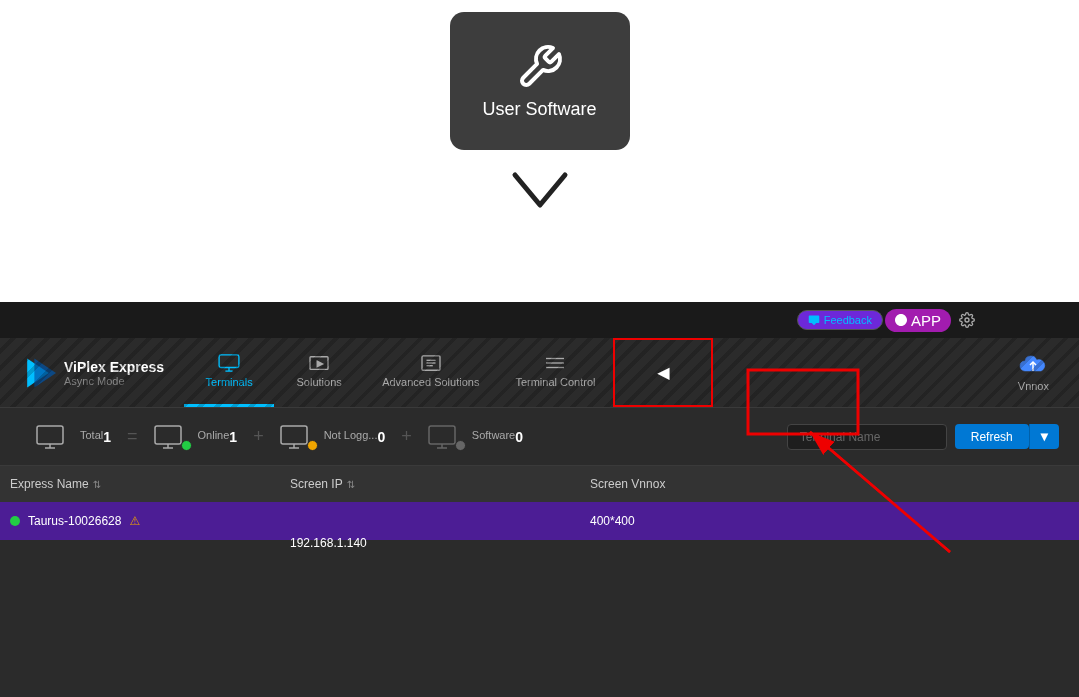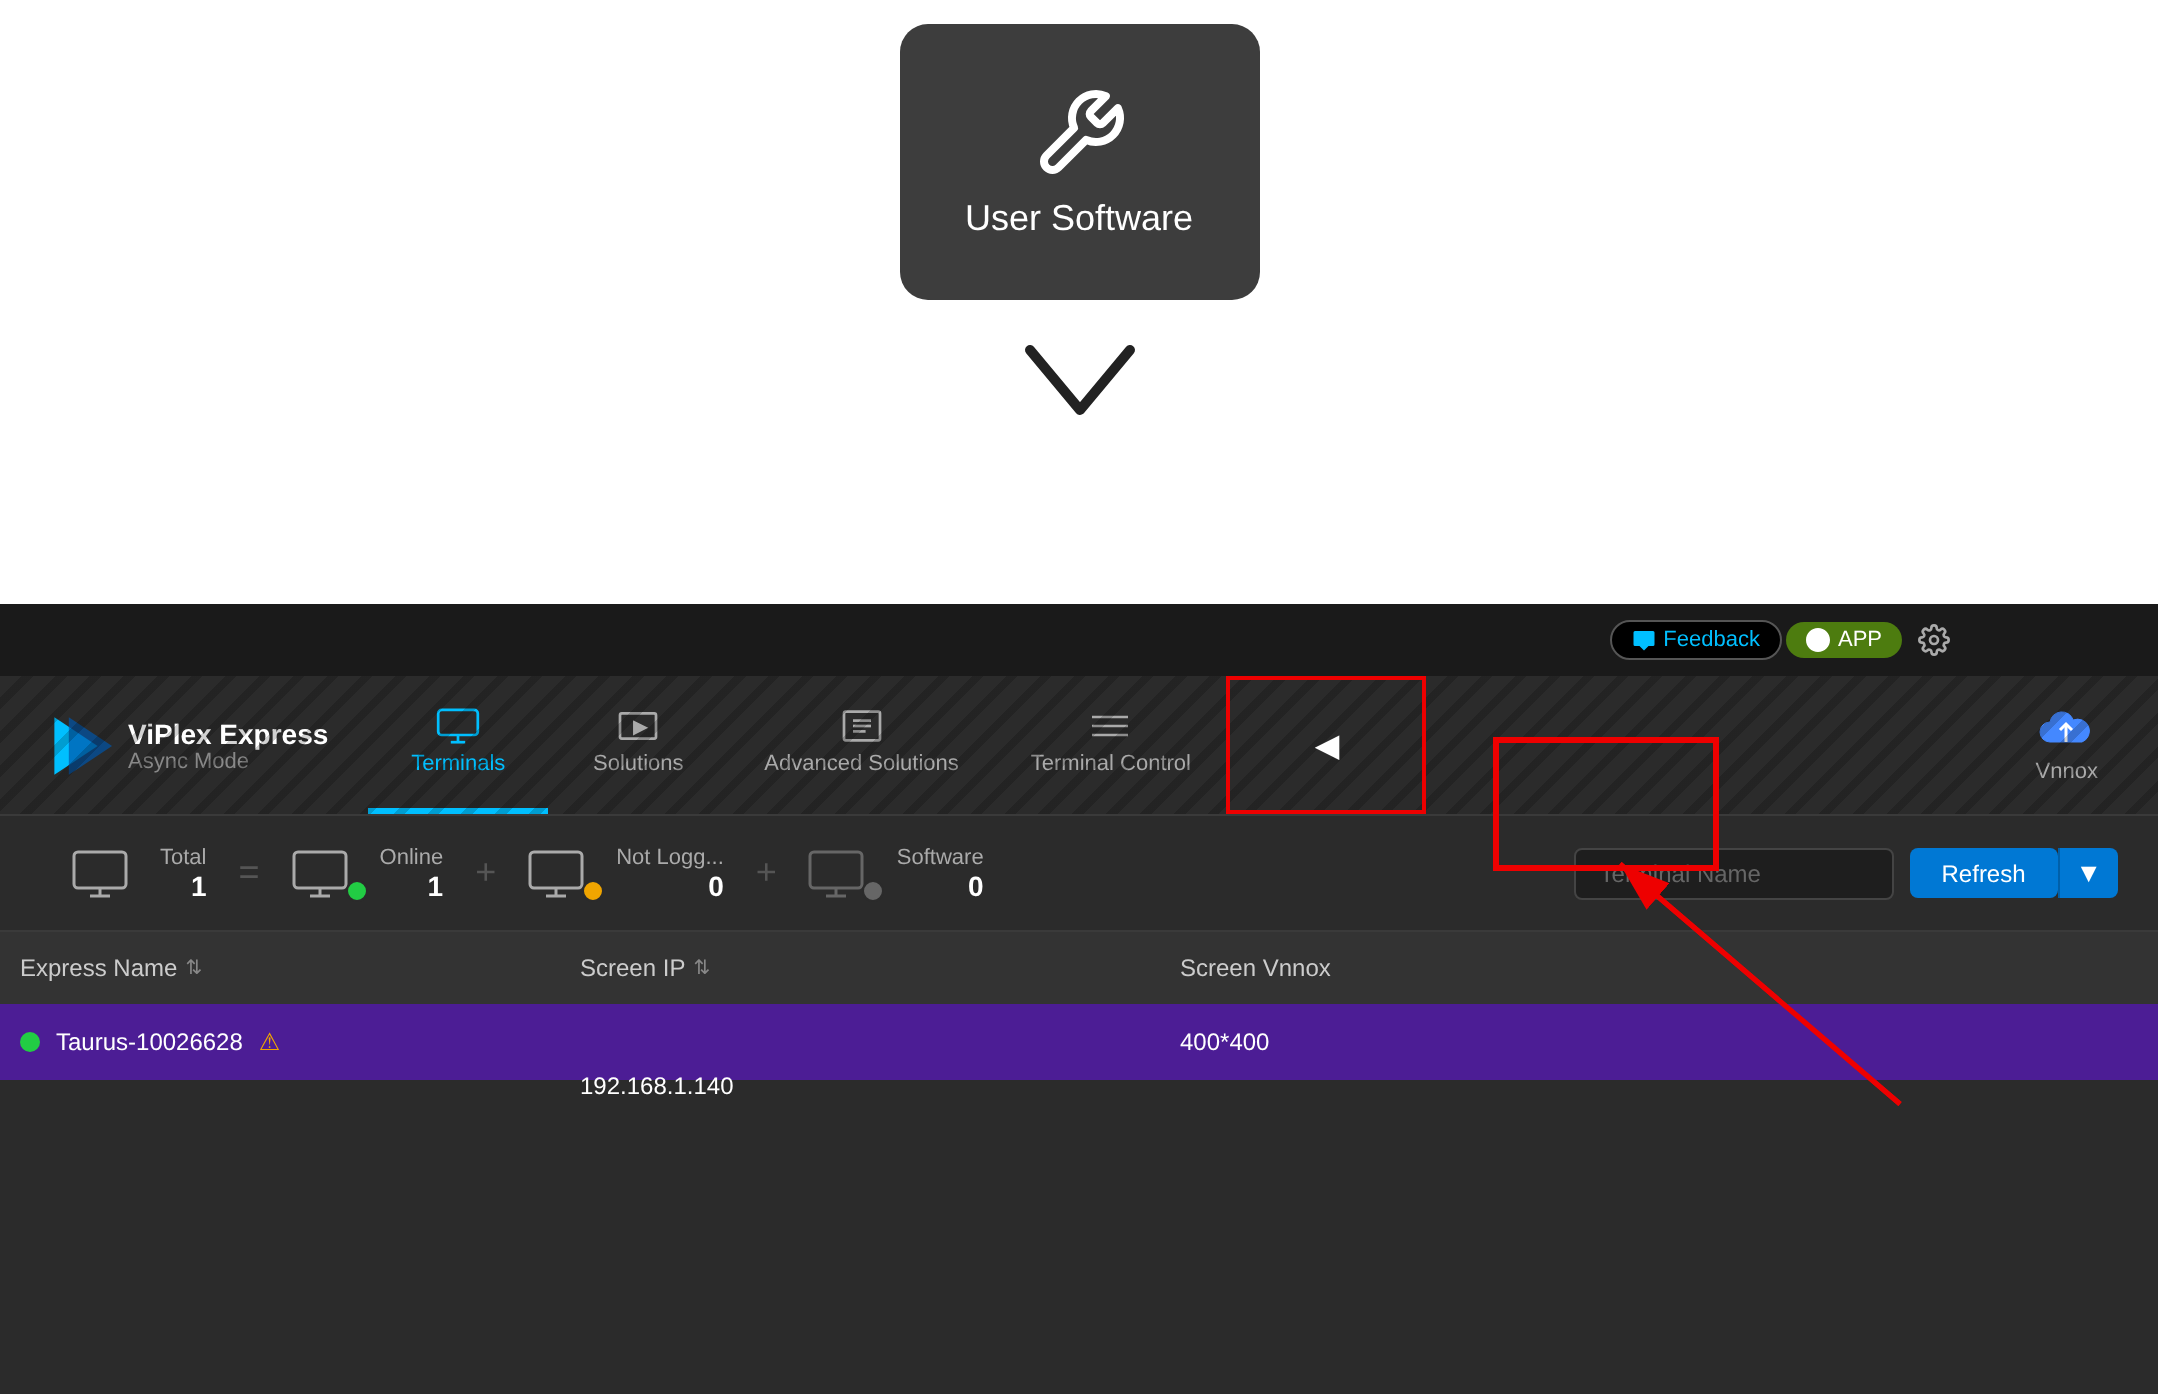--- a/index.html
+++ b/index.html
@@ -59,39 +59,39 @@
       color: #aaa;
       font-size: 14px;
       cursor: pointer;
       display: flex;
       align-items: center;
       justify-content: center;
       border-radius: 3px;
     }
 
     .feedback-btn {
-      background: #000000;
+      background: #6d28d9;
       border: 1px solid #555;
       color: #00bfff;
       border-radius: 14px;
       padding: 3px 10px;
       font-size: 11px;
       cursor: pointer;
       display: flex;
       align-items: flex-end;
       gap: 4px;
     }
 
     .app-btn {
-      background: #4d7c0f;
+      background: #a21caf;
       border: none;
       color: #fff;
       border-radius: 14px;
       padding: 3px 10px;
-      font-size: 11px;
+      font-size: 15px;
       cursor: pointer;
       display: flex;
       align-items: center;
       gap: 4px;
     }
 
     .gear-btn {
       background: transparent;
       border: none;
       color: #aaa;
@@ -210,22 +210,21 @@
 
     .stat-group {
       display: flex;
       align-items: center;
       gap: 10px;
       padding: 0 16px;
     }
 
     .stat-info {
       display: flex;
-      flex-direction: column;
-      align-items: flex-end;
+      flex-direction: row;
     }
 
     .stat-label {
       color: #aaa;
       font-size: 11px;
     }
 
     .stat-value {
       color: #fff;
       font-size: 14px;

